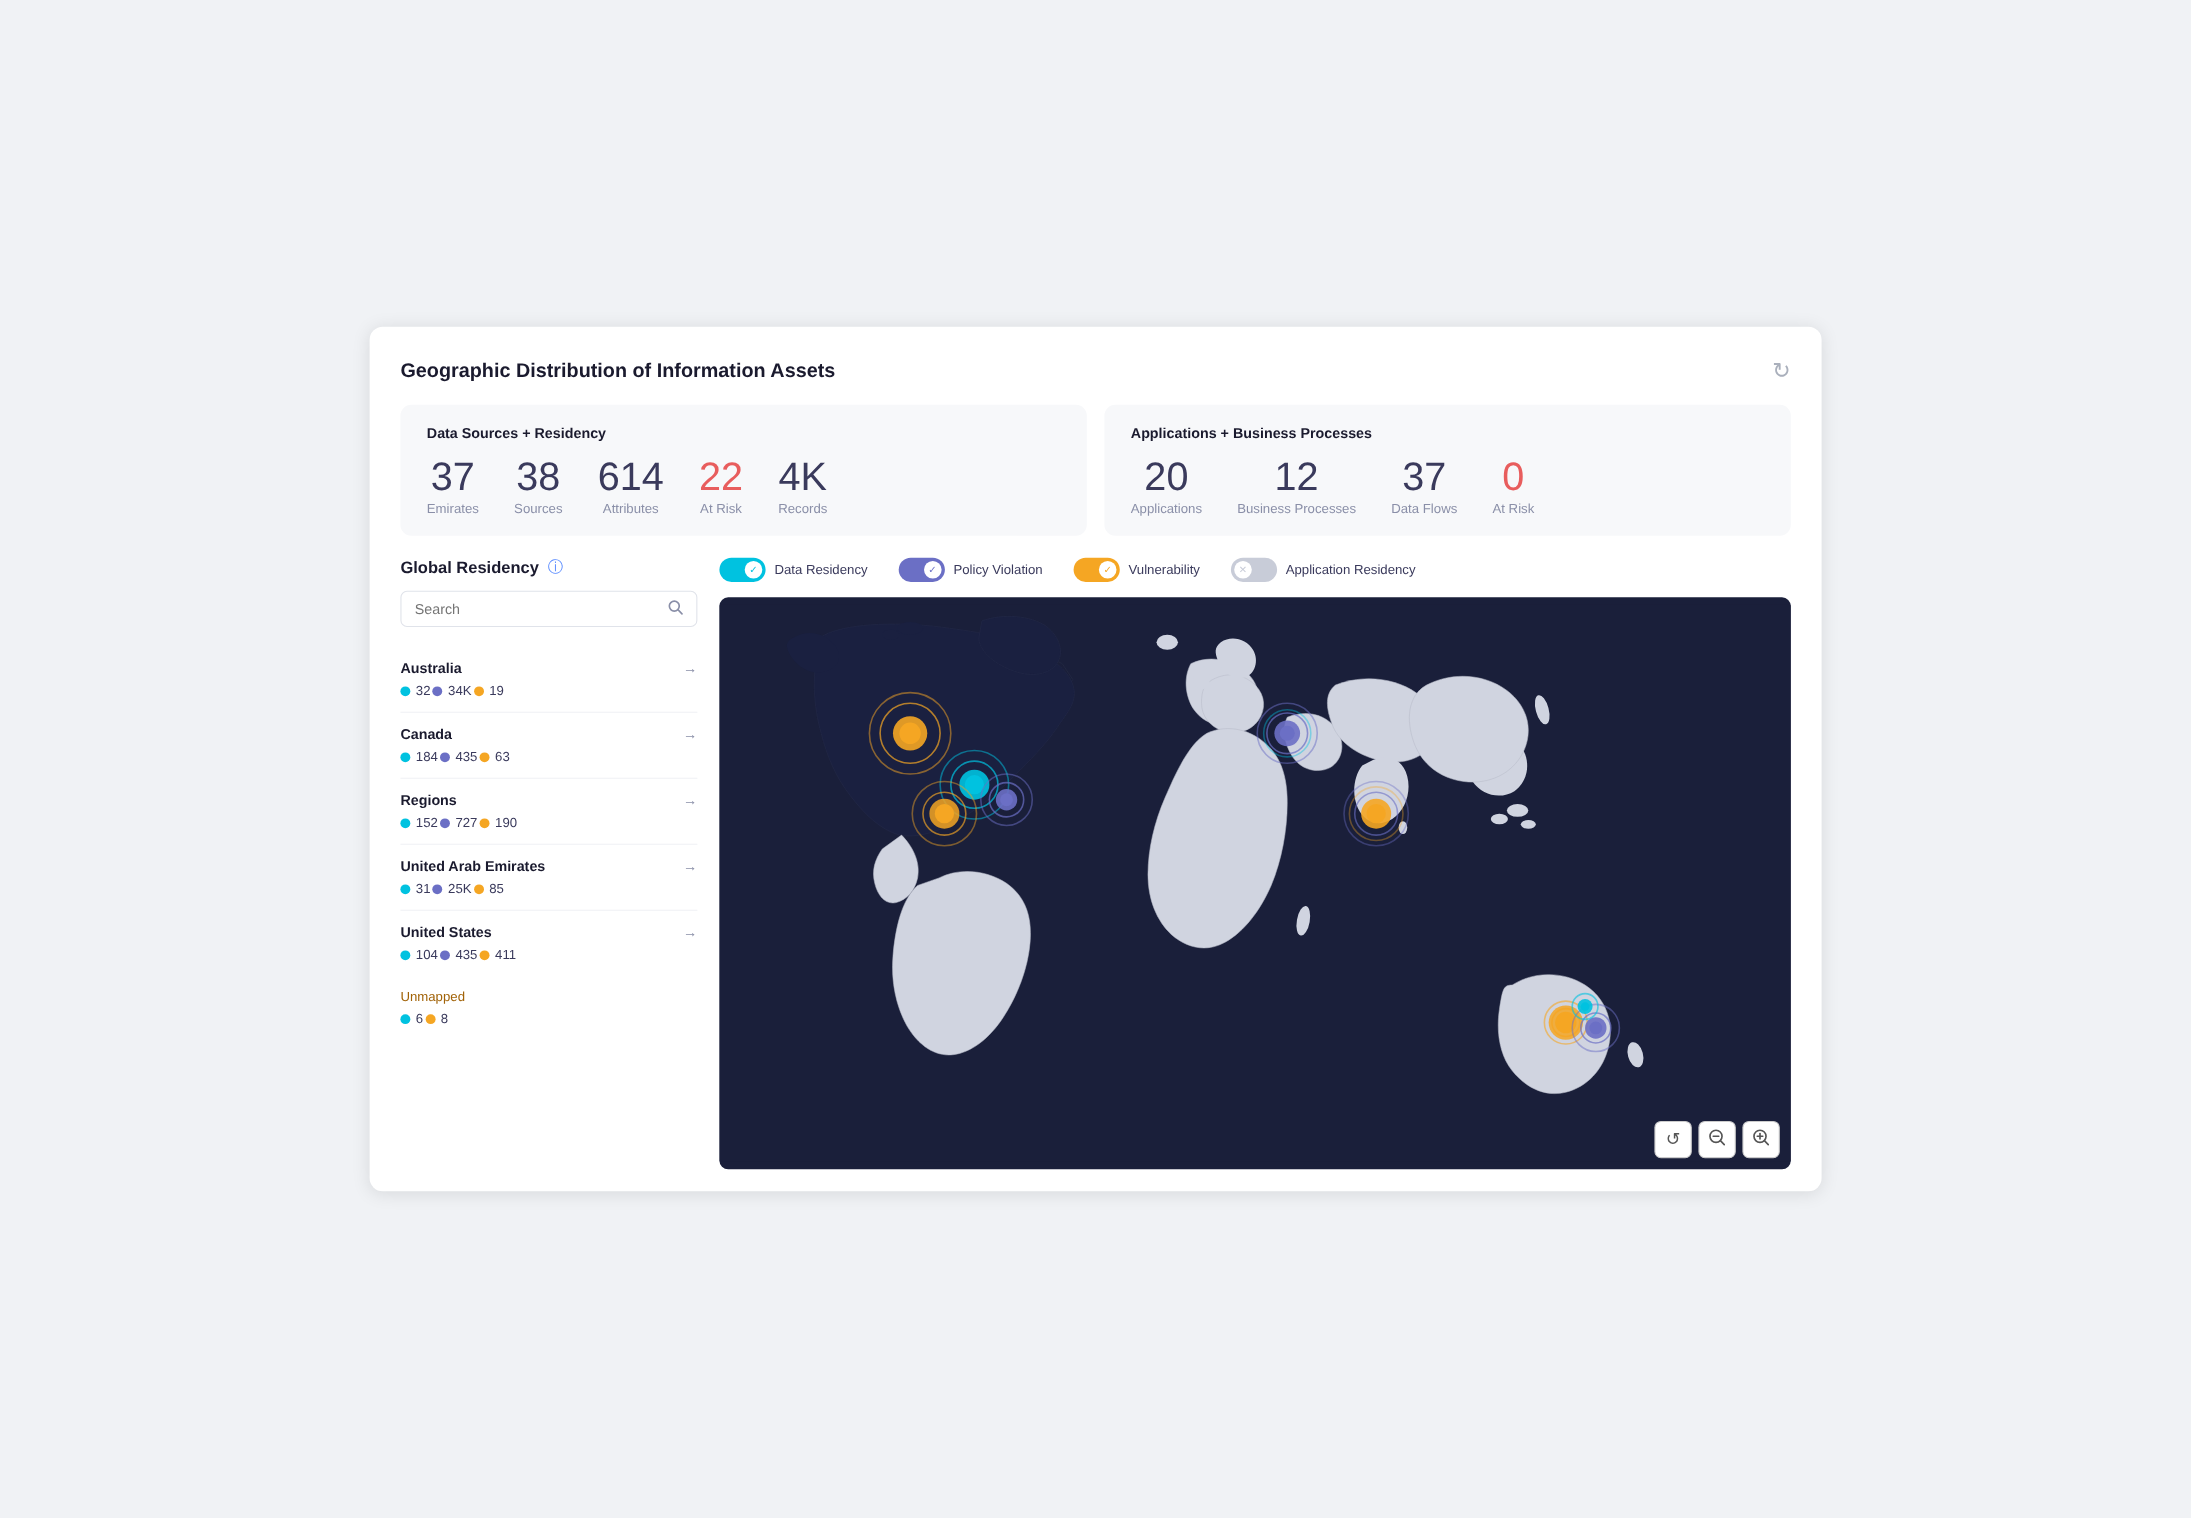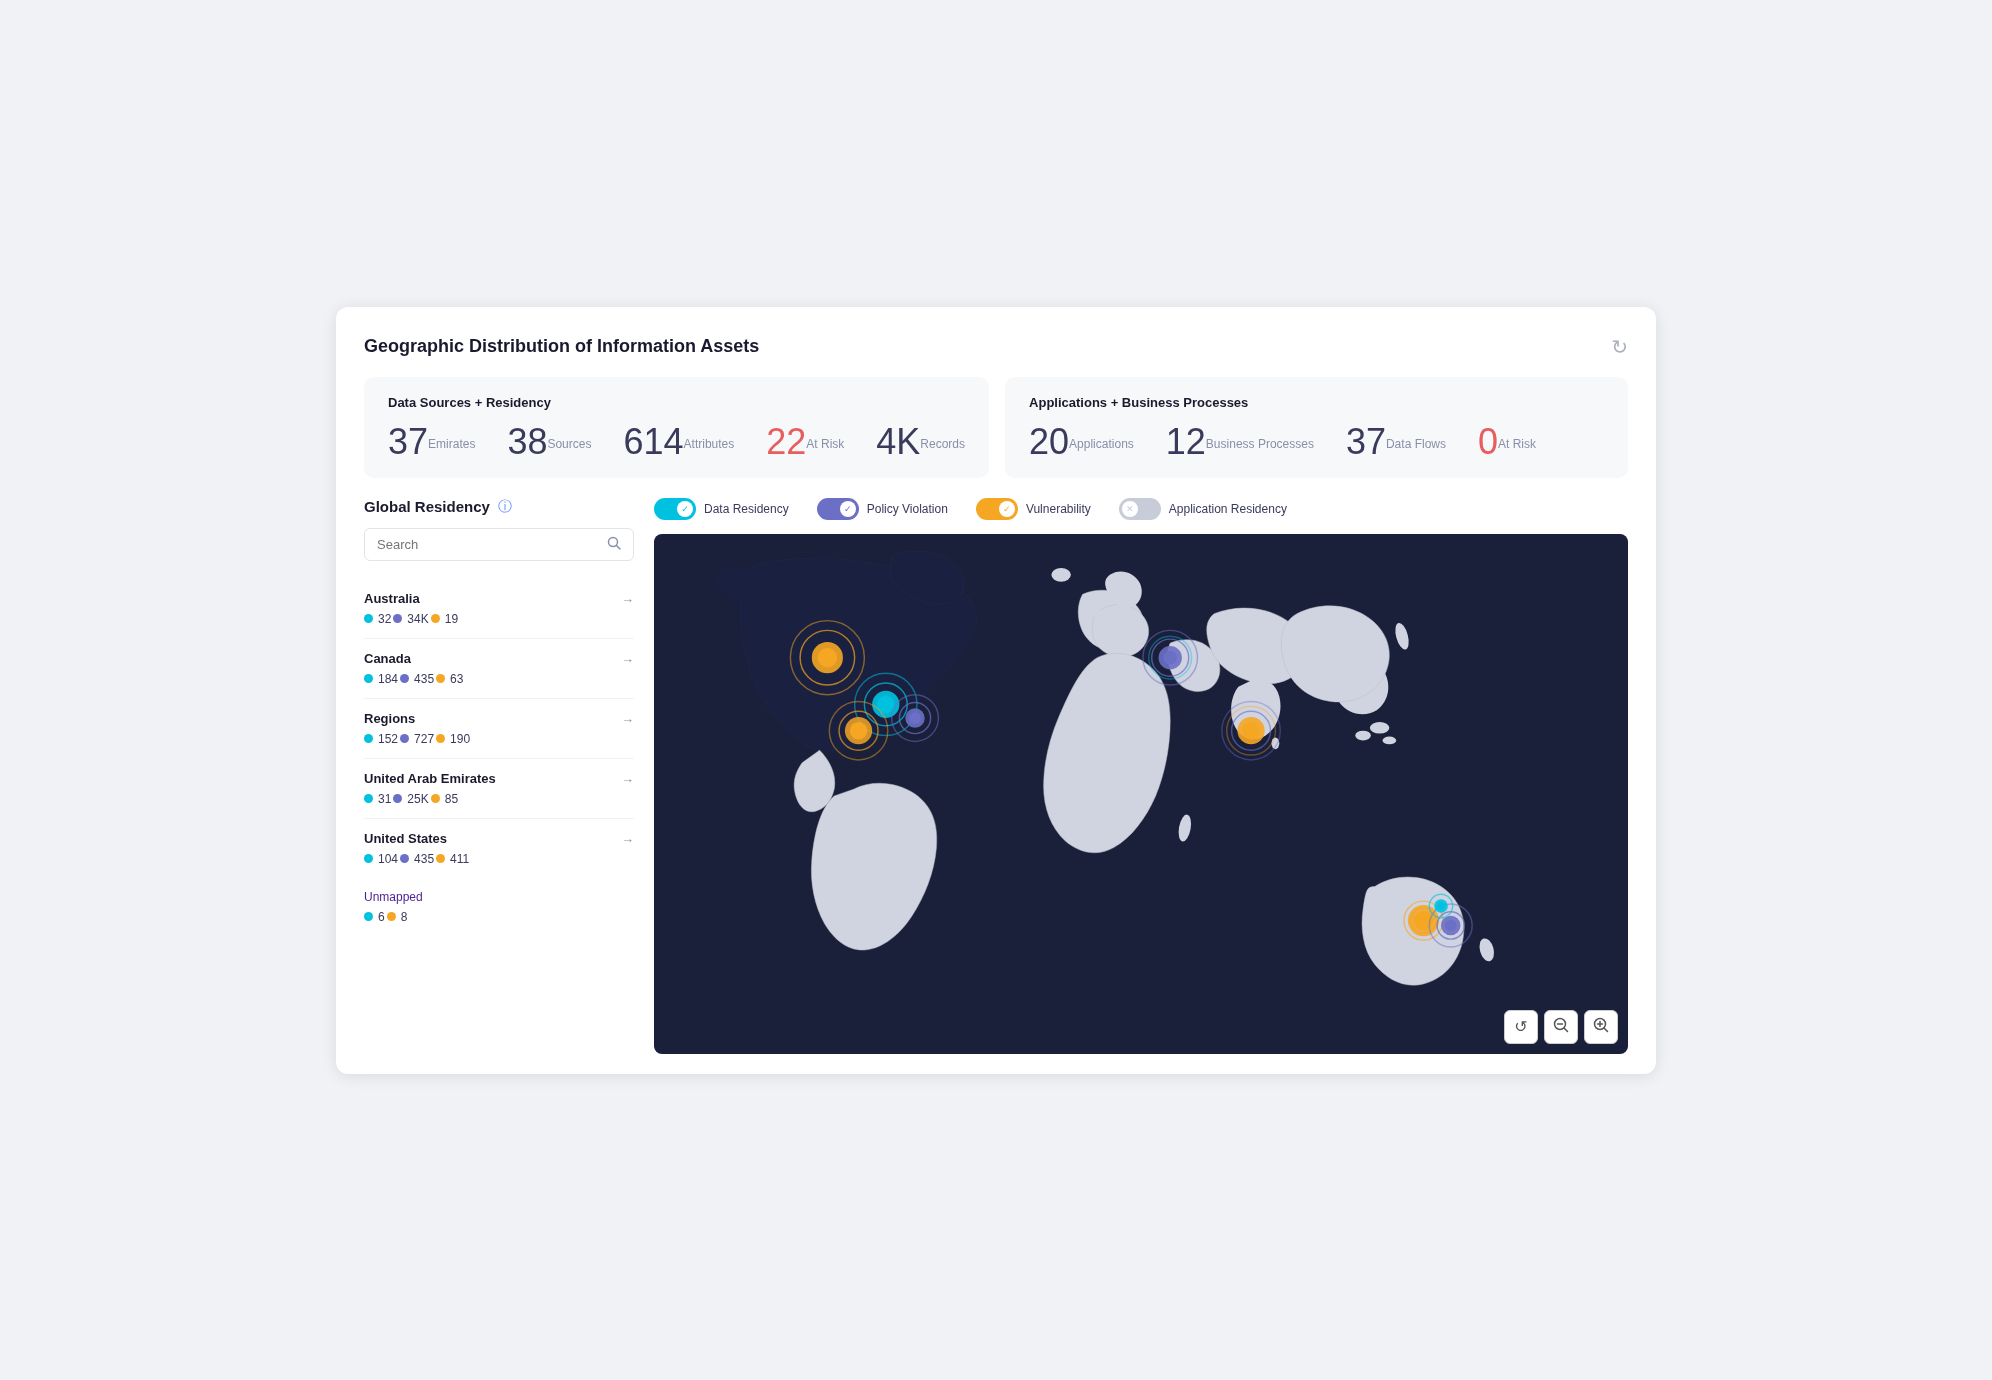--- a/index.html
+++ b/index.html
@@ -53,21 +53,21 @@
       font-weight: 700;
       color: #1a1a2e;
       margin-bottom: 14px;
     }
     .stats-items {
       display: flex;
       gap: 32px;
     }
     .stat-item {
       display: flex;
-      flex-direction: row;
+      flex-direction: column;
       align-items: center;
     }
     .stat-value {
       font-size: 36px;
       font-weight: 300;
       color: #3a3a5c;
       line-height: 1;
     }
     .stat-value.at-risk {
       color: #e85d5d;
@@ -173,21 +173,21 @@
       display: inline-block;
     }
     .dot-cyan { background: #00c2e0; }
     .dot-purple { background: #6b6fc5; }
     .dot-orange { background: #f5a623; }
     .unmapped-section {
       padding-top: 12px;
     }
     .unmapped-label {
       font-size: 12px;
-      color: #4c1d95;
+      color: #a16207;
       margin-bottom: 6px;
     }
     
     .map-area {
       flex: 1;
       position: relative;
     }
     .toggle-bar {
       display: flex;
       align-items: center;

